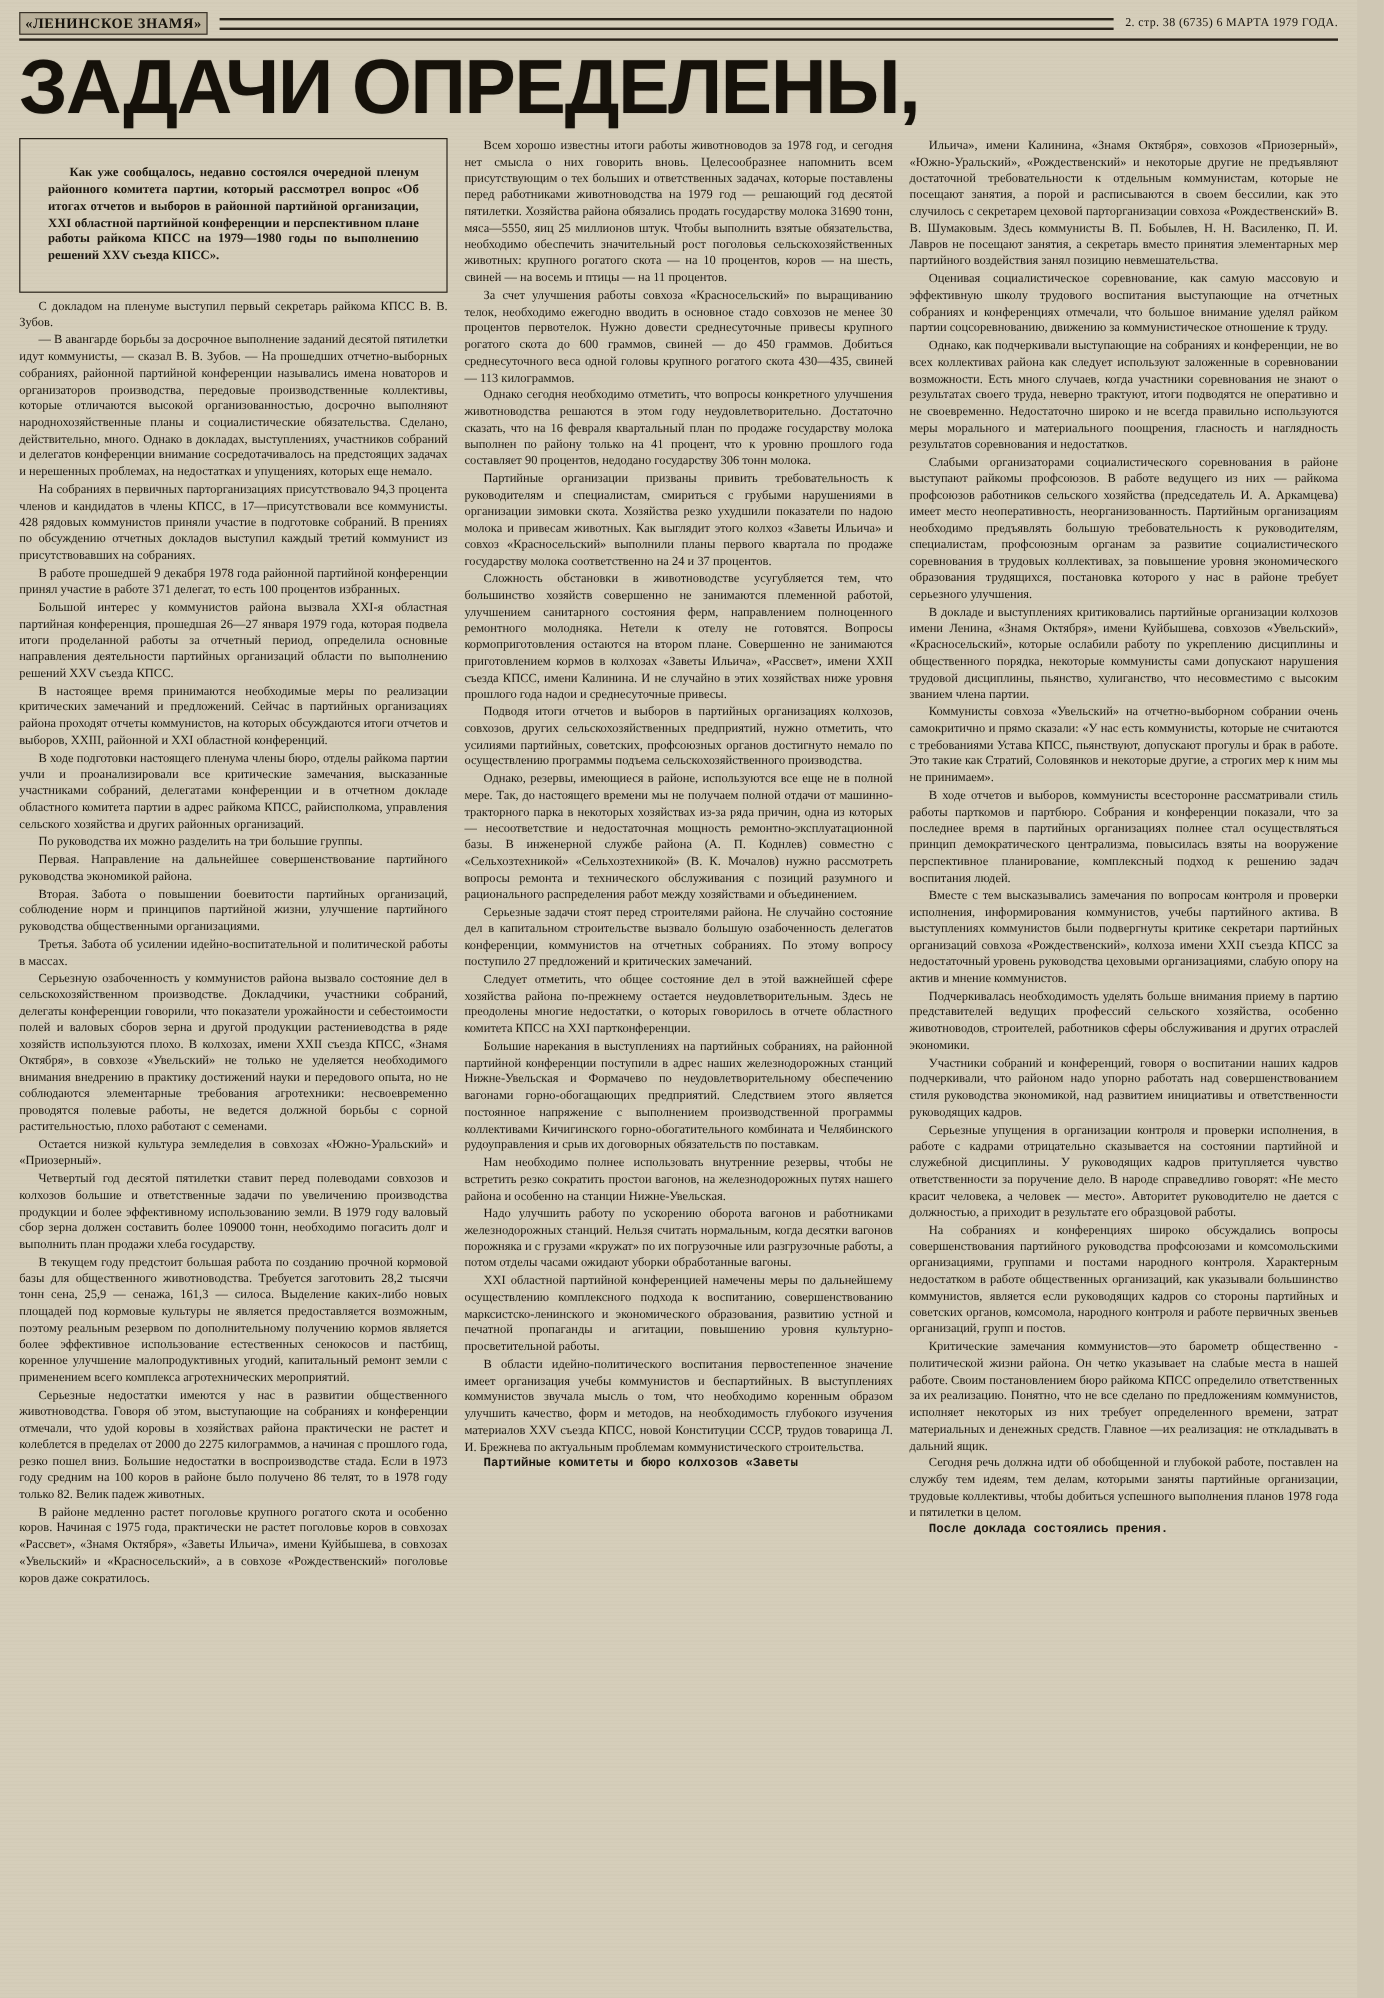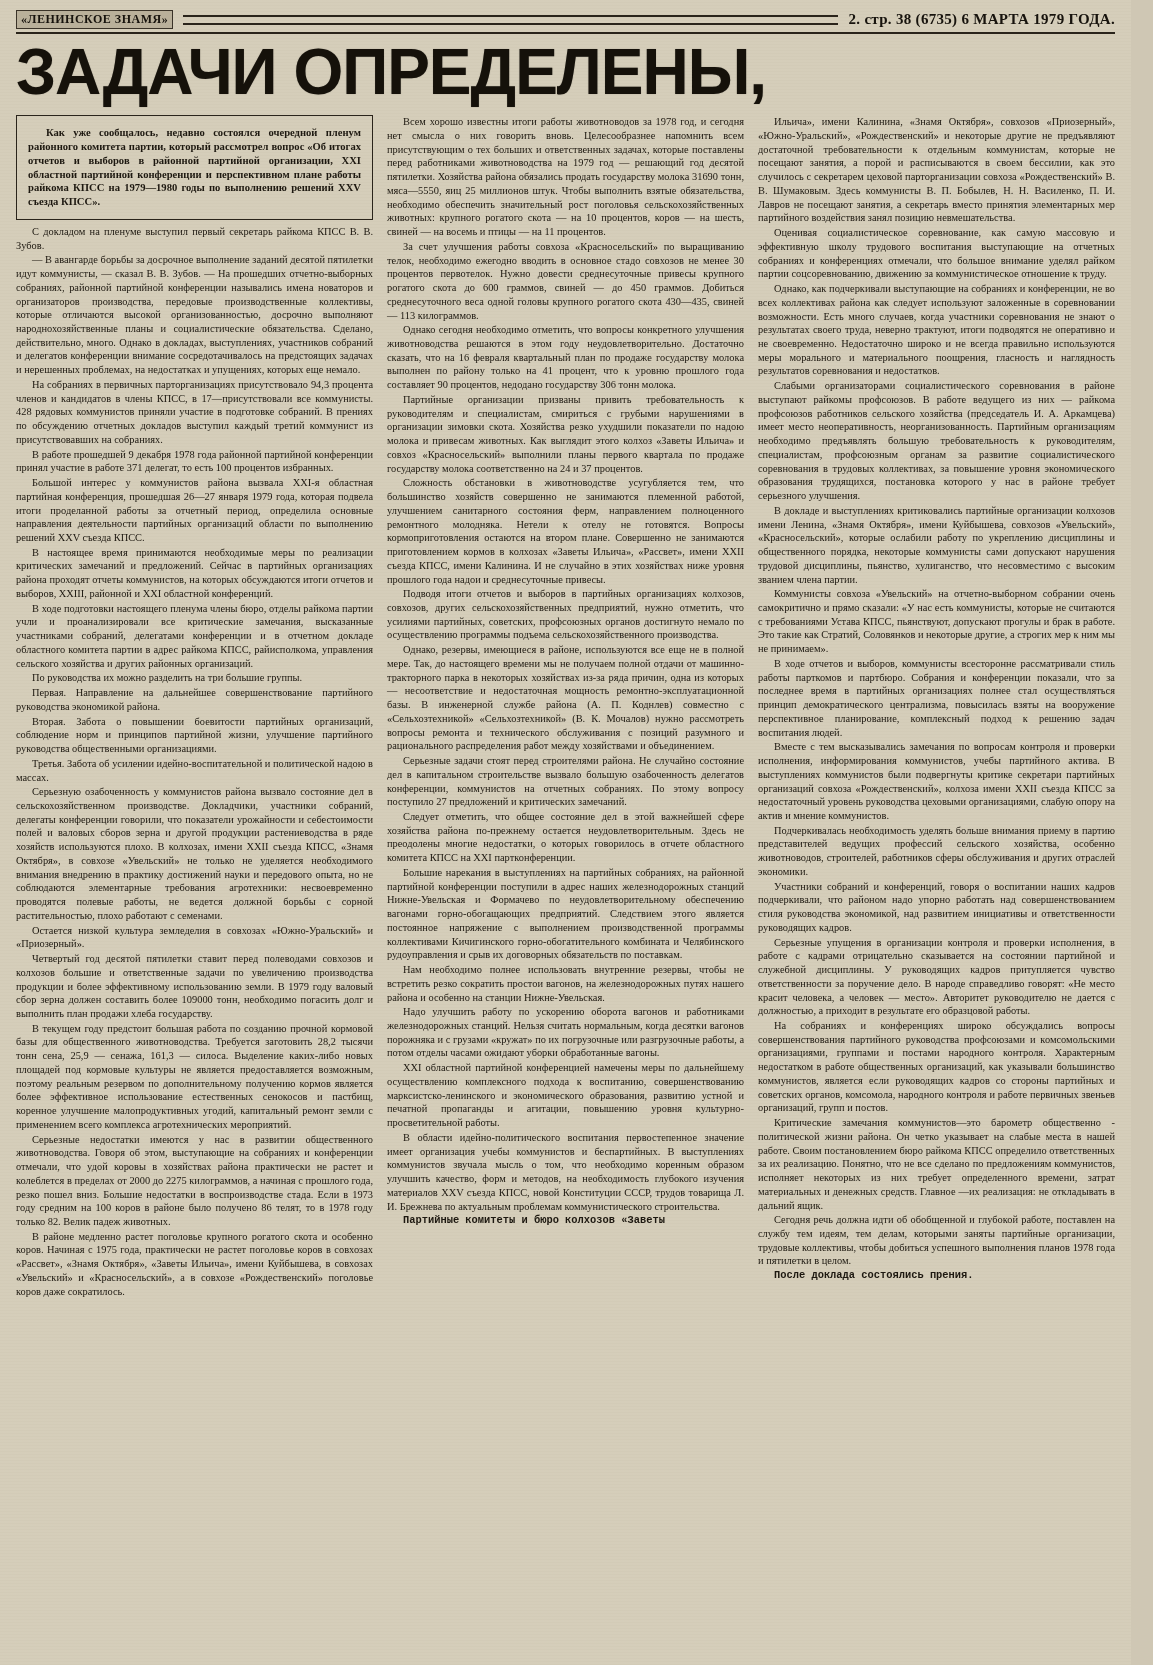--- a/index.html
+++ b/index.html
@@ -40,22 +40,22 @@
     white-space:nowrap;
   }
   .masthead .rule{
     flex:1;
     height:6px;
     margin:0 10px;
     border-top:2px solid #2a241b;
     border-bottom:2px solid #2a241b;
   }
   .masthead .right{
-    font-size:15px;
-    font-weight:bold;
+    font-size:10px;
+    font-weight:normal;
     letter-spacing:0.3px;
     white-space:nowrap;
     color:#17130d;
   }
   
   .headline{
     font-family:"Liberation Sans", sans-serif;
     font-weight:bold;
     font-size:64px;
     line-height:1.02;
@@ -84,21 +84,21 @@
   }
   .lead{
     border:1.5px solid #2a241b;
     padding:6px 7px 6px 7px;
     margin-bottom:5px;
     font-weight:bold;
     font-size:10.6px;
     line-height:1.3;
     text-align:justify;
   }
-  .lead p{text-indent:18px;margin:4px;}
+  .lead p{text-indent:18px;margin:16px;}
   .tail{
     margin-top:2px;
     font-weight:bold;
     font-family:Liberation Mono, monospace;
   }
 </style>
 </head>
 <body>
 
 <div class="page">
@@ -120,21 +120,21 @@
       <p>С докладом на пленуме выступил первый секретарь райкома КПСС В. В. Зубов.</p>
       <p>— В авангарде борьбы за досрочное выполнение заданий десятой пятилетки идут коммунисты, — сказал В. В. Зубов. — На прошедших отчетно-выборных собраниях, районной партийной конференции назывались имена новаторов и организаторов производства, передовые производственные коллективы, которые отличаются высокой организованностью, досрочно выполняют народнохозяйственные планы и социалистические обязательства. Сделано, действительно, много. Однако в докладах, выступлениях, участников собраний и делегатов конференции внимание сосредотачивалось на предстоящих задачах и нерешенных проблемах, на недостатках и упущениях, которых еще немало.</p>
       <p>На собраниях в первичных парторганизациях присутствовало 94,3 процента членов и кандидатов в члены КПСС, в 17—присутствовали все коммунисты. 428 рядовых коммунистов приняли участие в подготовке собраний. В прениях по обсуждению отчетных докладов выступил каждый третий коммунист из присутствовавших на собраниях.</p>
       <p>В работе прошедшей 9 декабря 1978 года районной партийной конференции принял участие в работе 371 делегат, то есть 100 процентов избранных.</p>
       <p>Большой интерес у коммунистов района вызвала XXI-я областная партийная конференция, прошедшая 26—27 января 1979 года, которая подвела итоги проделанной работы за отчетный период, определила основные направления деятельности партийных организаций области по выполнению решений XXV съезда КПСС.</p>
       <p>В настоящее время принимаются необходимые меры по реализации критических замечаний и предложений. Сейчас в партийных организациях района проходят отчеты коммунистов, на которых обсуждаются итоги отчетов и выборов, XXIII, районной и XXI областной конференций.</p>
       <p>В ходе подготовки настоящего пленума члены бюро, отделы райкома партии учли и проанализировали все критические замечания, высказанные участниками собраний, делегатами конференции и в отчетном докладе областного комитета партии в адрес райкома КПСС, райисполкома, управления сельского хозяйства и других районных организаций.</p>
       <p>По руководства их можно разделить на три большие группы.</p>
       <p>Первая. Направление на дальнейшее совершенствование партийного руководства экономикой района.</p>
       <p>Вторая. Забота о повышении боевитости партийных организаций, соблюдение норм и принципов партийной жизни, улучшение партийного руководства общественными организациями.</p>
-      <p>Третья. Забота об усилении идейно-воспитательной и политической надою в массах.</p>
+      <p>Третья. Забота об усилении идейно-воспитательной и политической работы в массах.</p>
       <p>Серьезную озабоченность у коммунистов района вызвало состояние дел в сельскохозяйственном производстве. Докладчики, участники собраний, делегаты конференции говорили, что показатели урожайности и себестоимости полей и валовых сборов зерна и другой продукции растениеводства в ряде хозяйств используются плохо. В колхозах, имени XXII съезда КПСС, «Знамя Октября», в совхозе «Увельский» не только не уделяется необходимого внимания внедрению в практику достижений науки и передового опыта, но не соблюдаются элементарные требования агротехники: несвоевременно проводятся полевые работы, не ведется должной борьбы с сорной растительностью, плохо работают с семенами.</p>
       <p>Остается низкой культура земледелия в совхозах «Южно-Уральский» и «Приозерный».</p>
       <p>Четвертый год десятой пятилетки ставит перед полеводами совхозов и колхозов большие и ответственные задачи по увеличению производства продукции и более эффективному использованию земли. В 1979 году валовый сбор зерна должен составить более 109000 тонн, необходимо погасить долг и выполнить план продажи хлеба государству.</p>
       <p>В текущем году предстоит большая работа по созданию прочной кормовой базы для общественного животноводства. Требуется заготовить 28,2 тысячи тонн сена, 25,9 — сенажа, 161,3 — силоса. Выделение каких-либо новых площадей под кормовые культуры не является предоставляется возможным, поэтому реальным резервом по дополнительному получению кормов является более эффективное использование естественных сенокосов и пастбищ, коренное улучшение малопродуктивных угодий, капитальный ремонт земли с применением всего комплекса агротехнических мероприятий.</p>
       <p>Серьезные недостатки имеются у нас в развитии общественного животноводства. Говоря об этом, выступающие на собраниях и конференции отмечали, что удой коровы в хозяйствах района практически не растет и колеблется в пределах от 2000 до 2275 килограммов, а начиная с прошлого года, резко пошел вниз. Большие недостатки в воспроизводстве стада. Если в 1973 году средним на 100 коров в районе было получено 86 телят, то в 1978 году только 82. Велик падеж животных.</p>
       <p>В районе медленно растет поголовье крупного рогатого скота и особенно коров. Начиная с 1975 года, практически не растет поголовье коров в совхозах «Рассвет», «Знамя Октября», «Заветы Ильича», имени Куйбышева, в совхозах «Увельский» и «Красносельский», а в совхозе «Рождественский» поголовье коров даже сократилось.</p>
       <p></p>
     </div>
 
     <div class="col">

